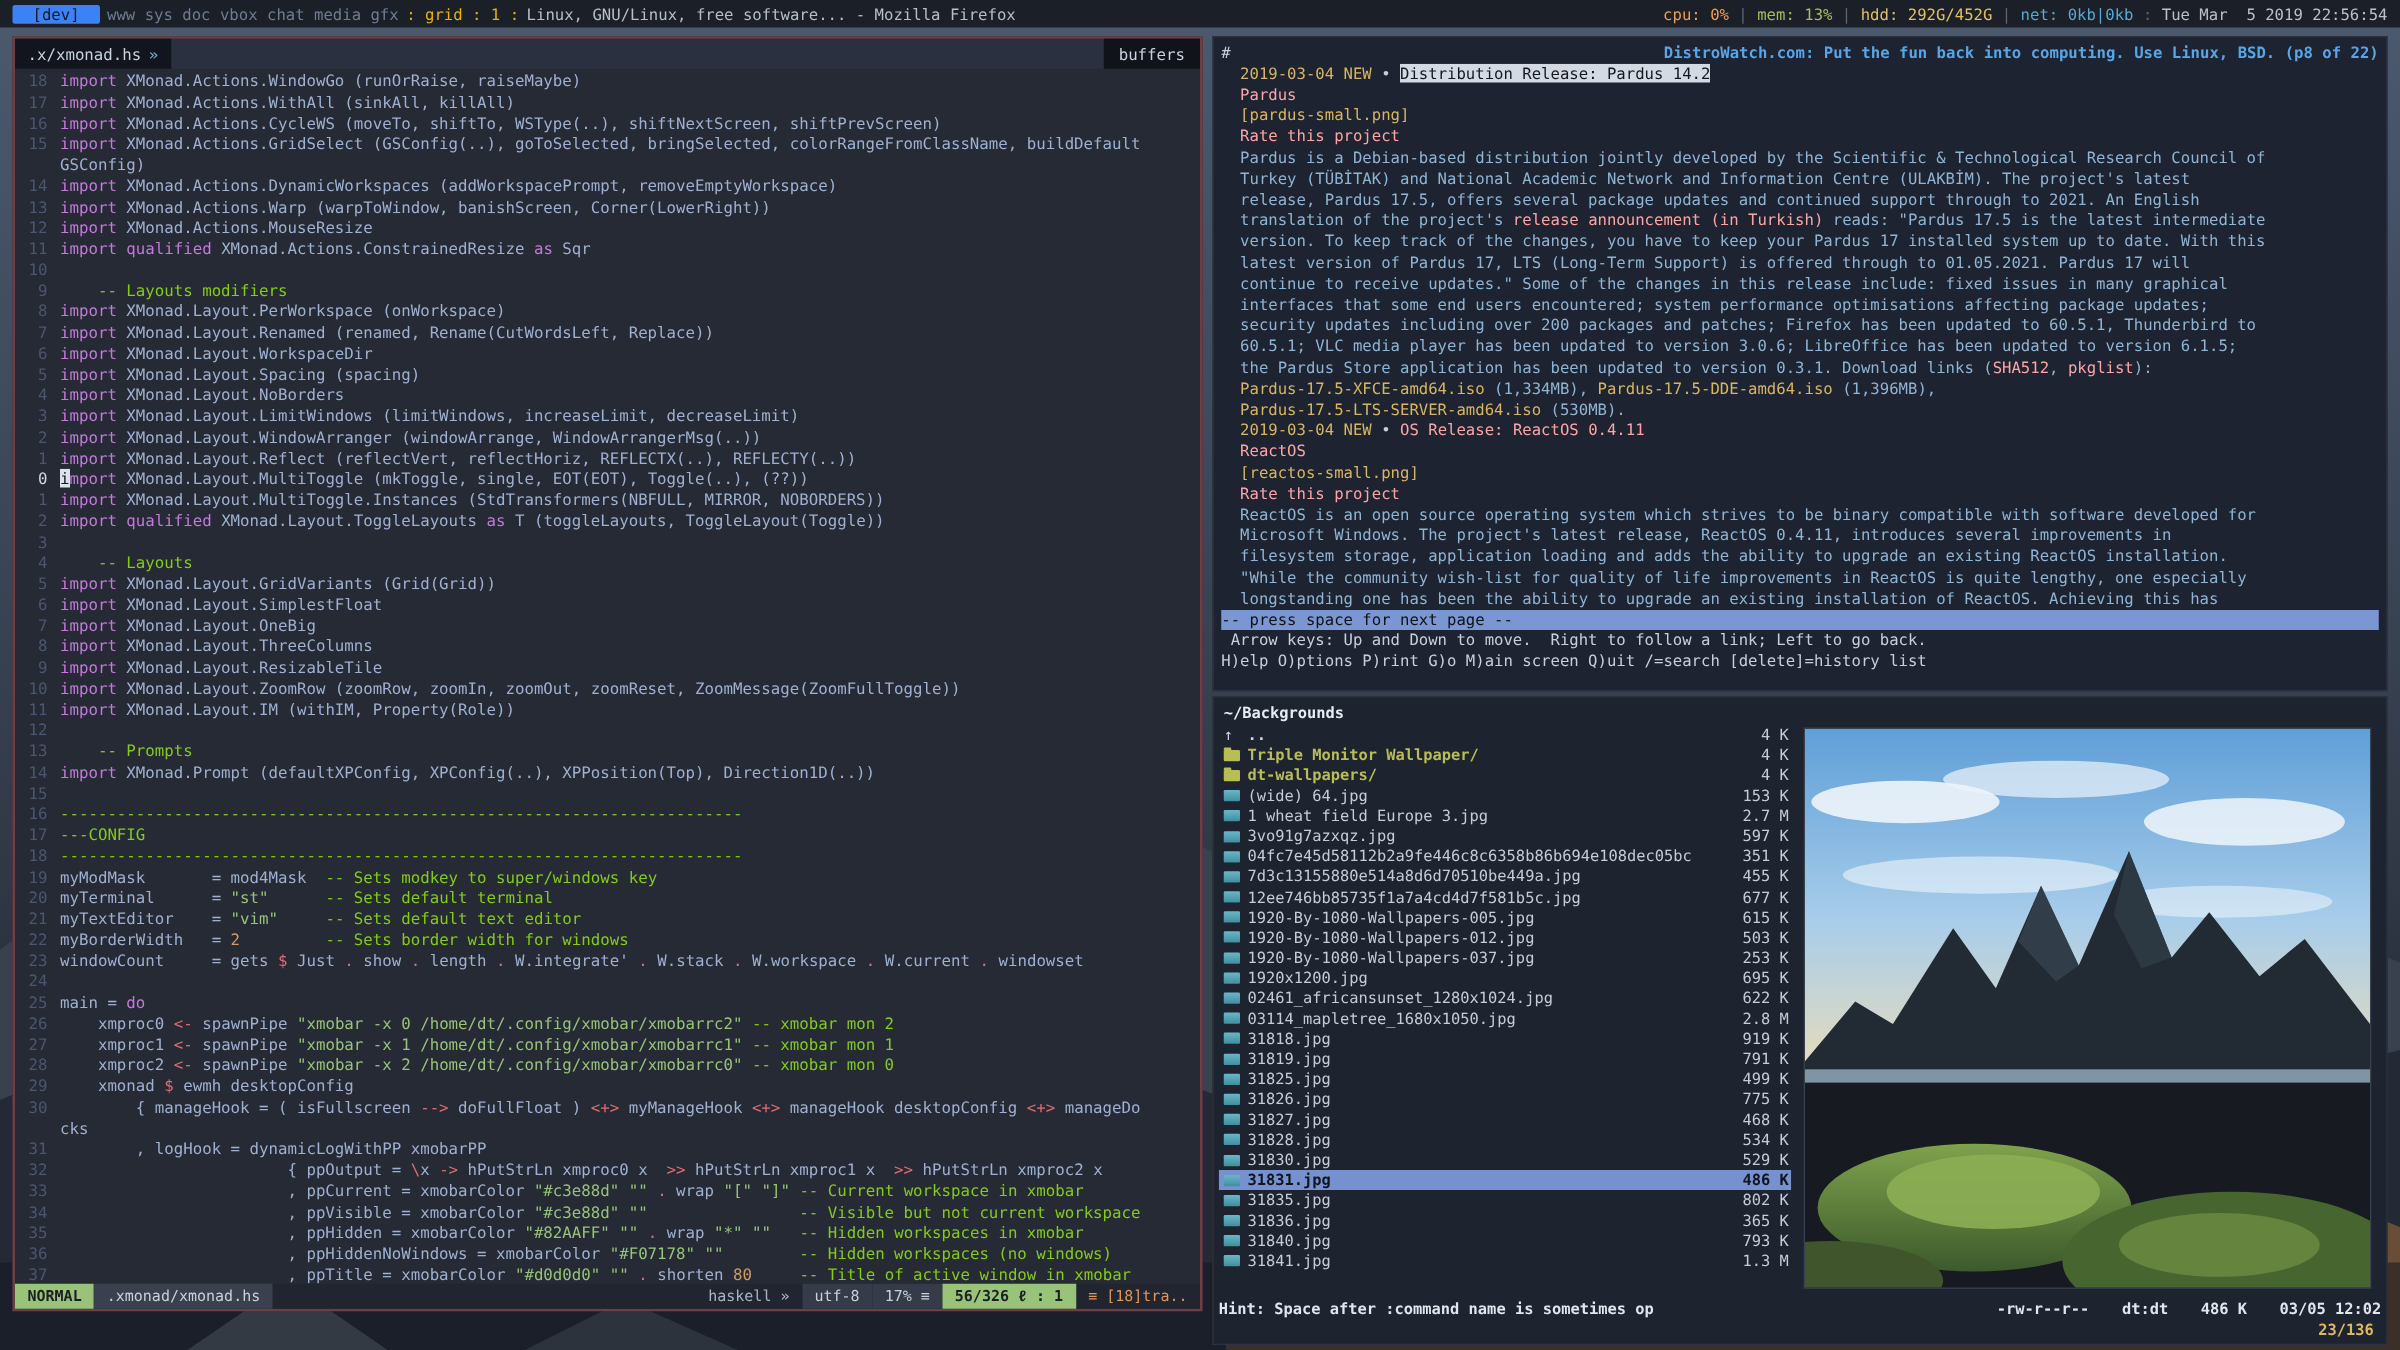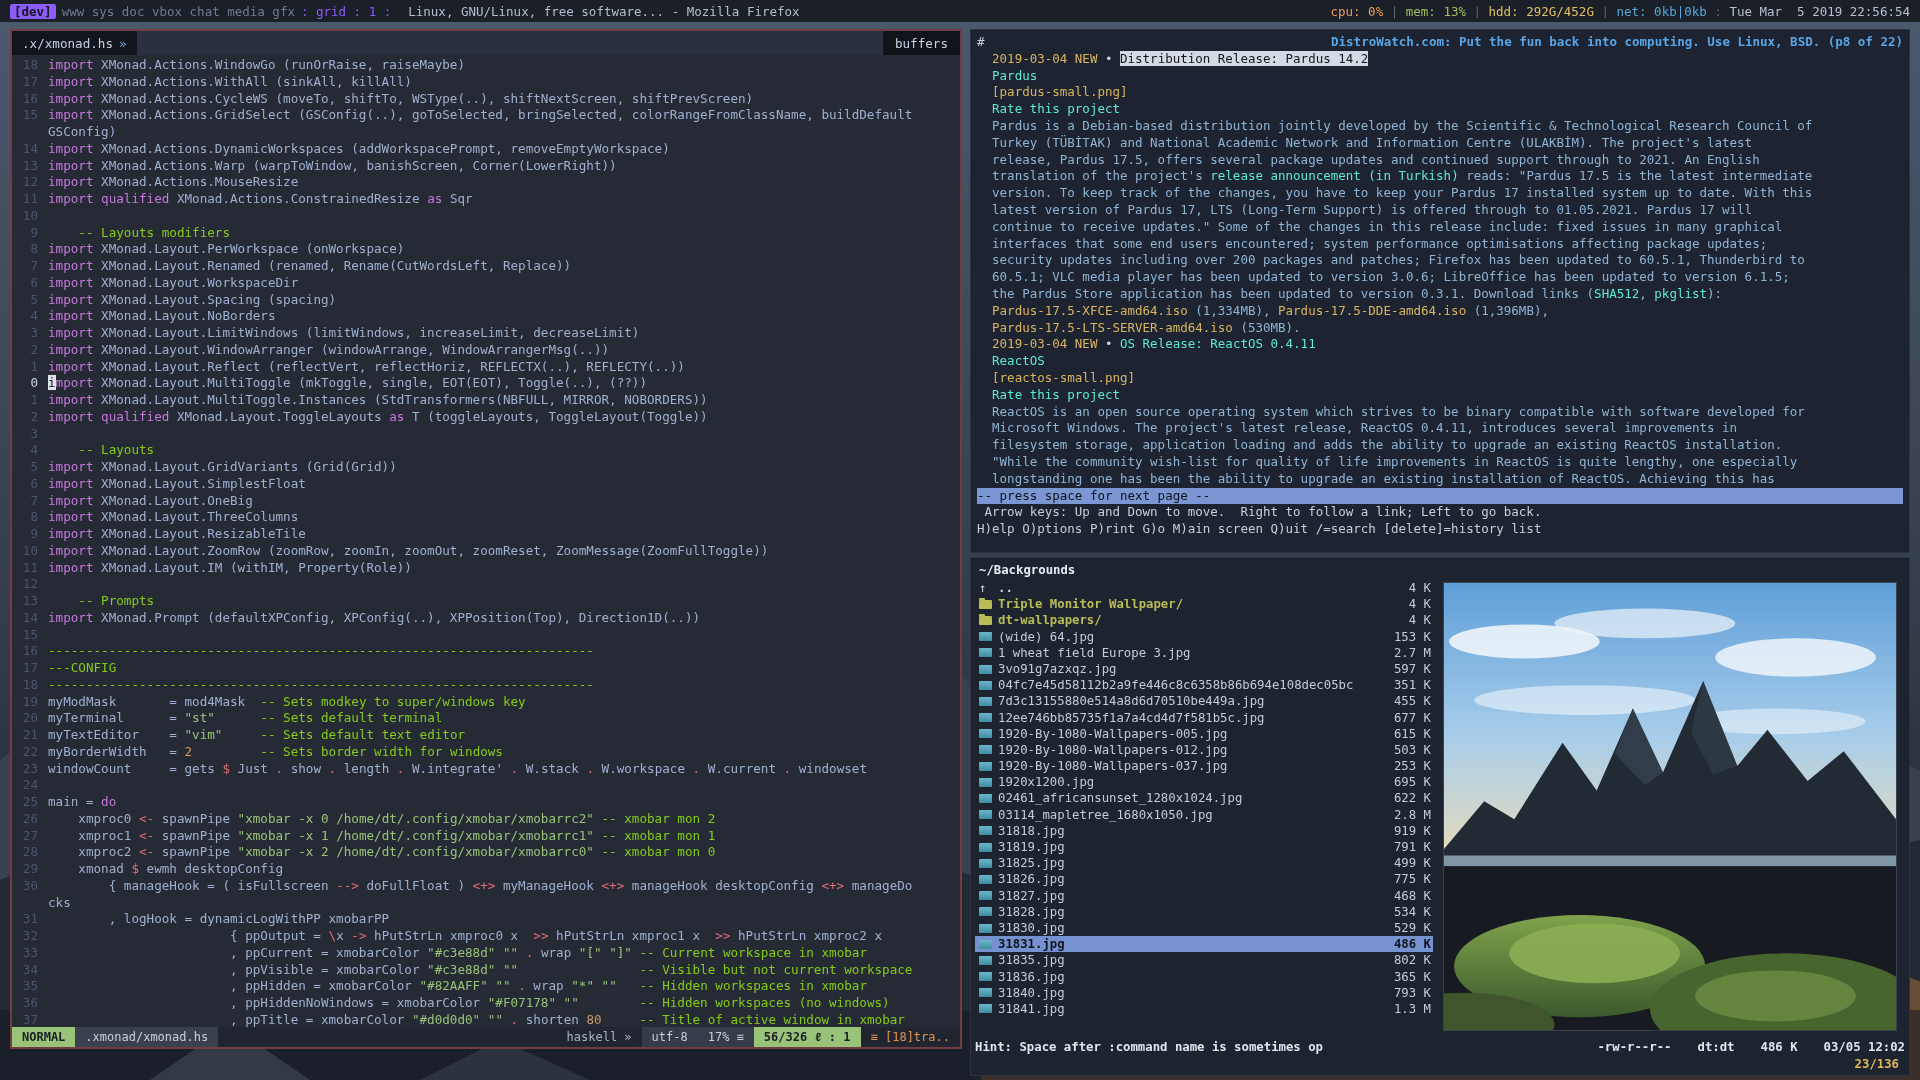--- a/index.html
+++ b/index.html
@@ -7,23 +7,23 @@
   body { font-family:"DejaVu Sans Mono","Liberation Mono",monospace; background:#1a1e26; position:relative; }
 
   
   .wallpaper { position:absolute; inset:0; z-index:0; }
 
   
   .topbar { position:absolute; left:0; top:0; width:1920px; height:22px; background:#1b1f28;
             display:flex; align-items:center; justify-content:space-between; padding:0 10px;
             font-size:12.5px; z-index:5; }
   .topbar-left { display:flex; align-items:center; white-space:pre; }
-  .wsbox { background:#8b5cf6; color:#141821; padding:0 4px; border-radius:2px; font-weight:bold; margin-right:6px; }
+  .wsbox { background:#3b82f6; color:#141821; padding:0 16px; border-radius:2px; font-weight:normal; margin-right:6px; }
   .wslist { color:#6f7d92; margin-right:6px; }
-  .layoutinfo { color:#8b5cf6; margin-right:17px; }
+  .layoutinfo { color:#eab308; margin-right:6px; }
   .wintitle { color:#b6bfc9; }
   .topbar-right { display:flex; white-space:pre; }
 
   
   .window { position:absolute; z-index:2; }
 
   
   .vim { left:10px; top:29px; width:952px; height:1020px; background:#262a35;
          border:2px solid #713c42; display:flex; flex-direction:column; font-size:12.6px; }
   .vtabbar { height:24px; background:#2b3040; display:flex; align-items:center; flex:none; }
@@ -57,21 +57,21 @@
 
   
   .browser { left:970px; top:29px; width:940px; height:524px; background:#1d2330;
              border:1px solid #2c3340; font-size:12.5px; padding:4px 6px; overflow:hidden; }
   .brow { height:16.8px; line-height:16.8px; white-space:pre; color:#8fb4d4; overflow:hidden; }
   .titlerow { display:flex; }
   .titlerow .hash { color:#c7d0da; }
   .titlerow .tspacer { flex:1; }
   .ti { color:#58a6e8; font-weight:bold; }
   .brow .d  { color:#d9b55f; }
-  .brow .lk { color:#5eead4;text-align:right; }
+  .brow .lk { color:#fca5a5;text-align:right; }
   .brow .w  { color:#c7d0da; }
   .brow .hl { background:#d4dae3; color:#14171e; }
   .brow.bbar { background:#7b97d3; color:#0e1118; }
 
   
   .vifm { left:970px; top:557px; width:940px; height:519px; background:#1e242f;
           border:1px solid #2c3340; font-size:12.3px; display:flex; flex-direction:column;
           padding:2px 4px; overflow:hidden; }
   .vifm-header { display:flex; height:20px; line-height:20px; flex:none; }
   .vifm-header .hpath { width:458px; color:#e8edf4; font-weight:bold; padding-left:4px; }

